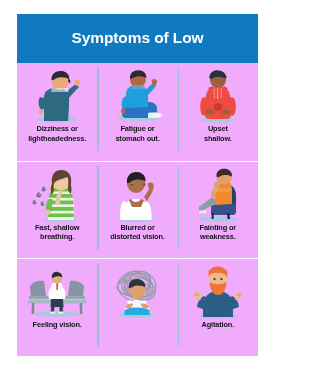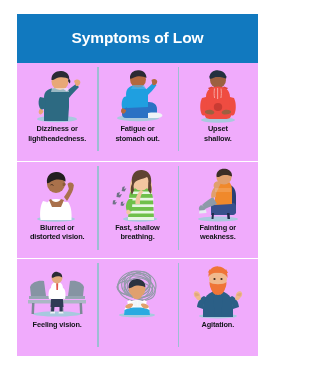--- a/index.html
+++ b/index.html
@@ -175,42 +175,20 @@
         </div>
         <div class="caption">
           <span>Upset</span><br>
           <span>shallow.</span>
         </div>
       </div>
 
     </div>
 
     <div class="row">
-
-      <div class="cell">
-        <div class="art">
-          <svg viewBox="0 0 66 56">
-            <ellipse cx="32" cy="53" rx="19" ry="2.8" fill="#a8c9de"></ellipse>
-            <path d="M18 54 C18 40 23 33 32 33 C41 33 47 40 47 54 Z" fill="#ffffff"></path>
-            <path d="M27 33 C29 37 35 37 37 33 L40 34 L37 41 L28 41 L25 34 Z" fill="#a9714b"></path>
-            <path d="M44 36 C47 40 48 46 47.5 54 L41 54 C41.5 45 41 39 40 36 Z" fill="#ffffff"></path>
-            <path d="M40 31 C43 27 45 23 46 20 L49.5 22.5 C48 27 45 32 43 35 Z" fill="#a9714b"></path>
-            <path d="M43.5 18 C46 15.5 49.5 16.5 49.8 19.5 C50 22.5 47 24 45 23.2 Z" fill="#a9714b"></path>
-            <path d="M19 35 C16.5 39 15.5 46 16.5 54 L22 54 C21.5 45 22 39 23 36 Z" fill="#ffffff"></path>
-            <circle cx="32" cy="18" r="9" fill="#a9714b"></circle>
-            <path d="M23 17 C22 9 28 5.5 33 6 C39 6.5 42 10.5 41.5 15.5 C38 13 31.5 12.5 27 15.5 C25.3 16.6 24 17.6 23 17 Z" fill="#231f20"></path>
-            <path d="M38.6 17.2 C40.4 16 42.4 17.2 41.6 19 C41 20.2 39.4 20.4 38.6 19.4 Z" fill="#8c5c3a"></path>
-            <path d="M26.5 19 C27.6 18.2 29 18.6 29.4 19.6" stroke="#3f2a1c" stroke-width="0.9" fill="none"></path>
-          </svg>
-        </div>
-        <div class="caption">
-          <span>Blurred or</span><br>
-          <span>distorted vision.</span>
-        </div>
-      </div>
 
       <div class="cell">
         <div class="art">
           <svg viewBox="0 0 66 56">
             <ellipse cx="36" cy="53" rx="17" ry="2.8" fill="#a8c9de"></ellipse>
             <path d="M26 20 C26 13 31 9 37 9 C44 9 48 14 48 21 L48 40 C48 49 46 54 44 54 L29 54 C27 54 26 48 26 40 Z" fill="#f2c6a0"></path>
             <path d="M25 32 C25 25 30 21 37 21 C45 21 49 26 49 34 L50 54 L24 54 Z" fill="#6fc04a"></path>
             <path d="M24 54 L50 54 L50 51 L24 51 Z" fill="#ffffff" opacity="0.85"></path>
             <path d="M24.3 47.5 L50 47.5 L50 44.8 L24.3 44.8 Z" fill="#ffffff" opacity="0.85"></path>
             <path d="M24.3 41 L50 41 L50 38.3 L24.3 38.3 Z" fill="#ffffff" opacity="0.85"></path>
@@ -233,20 +211,42 @@
         </div>
         <div class="caption">
           <span>Fast, shallow</span><br>
           <span>breathing.</span>
         </div>
       </div>
 
       <div class="cell">
         <div class="art">
           <svg viewBox="0 0 66 56">
+            <ellipse cx="32" cy="53" rx="19" ry="2.8" fill="#a8c9de"></ellipse>
+            <path d="M18 54 C18 40 23 33 32 33 C41 33 47 40 47 54 Z" fill="#ffffff"></path>
+            <path d="M27 33 C29 37 35 37 37 33 L40 34 L37 41 L28 41 L25 34 Z" fill="#a9714b"></path>
+            <path d="M44 36 C47 40 48 46 47.5 54 L41 54 C41.5 45 41 39 40 36 Z" fill="#ffffff"></path>
+            <path d="M40 31 C43 27 45 23 46 20 L49.5 22.5 C48 27 45 32 43 35 Z" fill="#a9714b"></path>
+            <path d="M43.5 18 C46 15.5 49.5 16.5 49.8 19.5 C50 22.5 47 24 45 23.2 Z" fill="#a9714b"></path>
+            <path d="M19 35 C16.5 39 15.5 46 16.5 54 L22 54 C21.5 45 22 39 23 36 Z" fill="#ffffff"></path>
+            <circle cx="32" cy="18" r="9" fill="#a9714b"></circle>
+            <path d="M23 17 C22 9 28 5.5 33 6 C39 6.5 42 10.5 41.5 15.5 C38 13 31.5 12.5 27 15.5 C25.3 16.6 24 17.6 23 17 Z" fill="#231f20"></path>
+            <path d="M38.6 17.2 C40.4 16 42.4 17.2 41.6 19 C41 20.2 39.4 20.4 38.6 19.4 Z" fill="#8c5c3a"></path>
+            <path d="M26.5 19 C27.6 18.2 29 18.6 29.4 19.6" stroke="#3f2a1c" stroke-width="0.9" fill="none"></path>
+          </svg>
+        </div>
+        <div class="caption">
+          <span>Blurred or</span><br>
+          <span>distorted vision.</span>
+        </div>
+      </div>
+
+      <div class="cell">
+        <div class="art">
+          <svg viewBox="0 0 66 56">
             <ellipse cx="33" cy="53" rx="20" ry="2.6" fill="#a8c9de"></ellipse>
             <path d="M40 18 C47 18 51 22 51 30 L51 45 C51 48 49 49 46 49 L40 49 Z" fill="#2b3f73"></path>
             <path d="M26 37 L48 37 C50 37 51 39 51 41 L51 46 C51 48 49 49 47 49 L26 49 Z" fill="#38508c"></path>
             <path d="M42 47 L44.5 47 L45 53 L42.5 53 Z" fill="#1e2a4a"></path>
             <path d="M27 47 L29 47 L28.5 53 L26.5 53 Z" fill="#1e2a4a"></path>
             <path d="M30 22 C30 17 34 14 38.5 14 C44 14 47 18 47 24 L47 38 L30 39 Z" fill="#f0892b"></path>
             <path d="M28 31 C24 33 20 36 17 39 L20 43 C24 41 29 39 32 38 Z" fill="#8d9aa8"></path>
             <path d="M16 39 C13.5 40.5 13 44 15.5 45.5 C17.8 46.6 20 44 20.5 42 Z" fill="#8d9aa8"></path>
             <path d="M14.5 44.5 L21 44 L21.5 47 L14 47.5 Z" fill="#e6edf2"></path>
             <path d="M31 20 C27 23 25.5 28 26.5 32 L31 31 C30.5 28 31.5 25 33.5 23 Z" fill="#e0a06e"></path>

